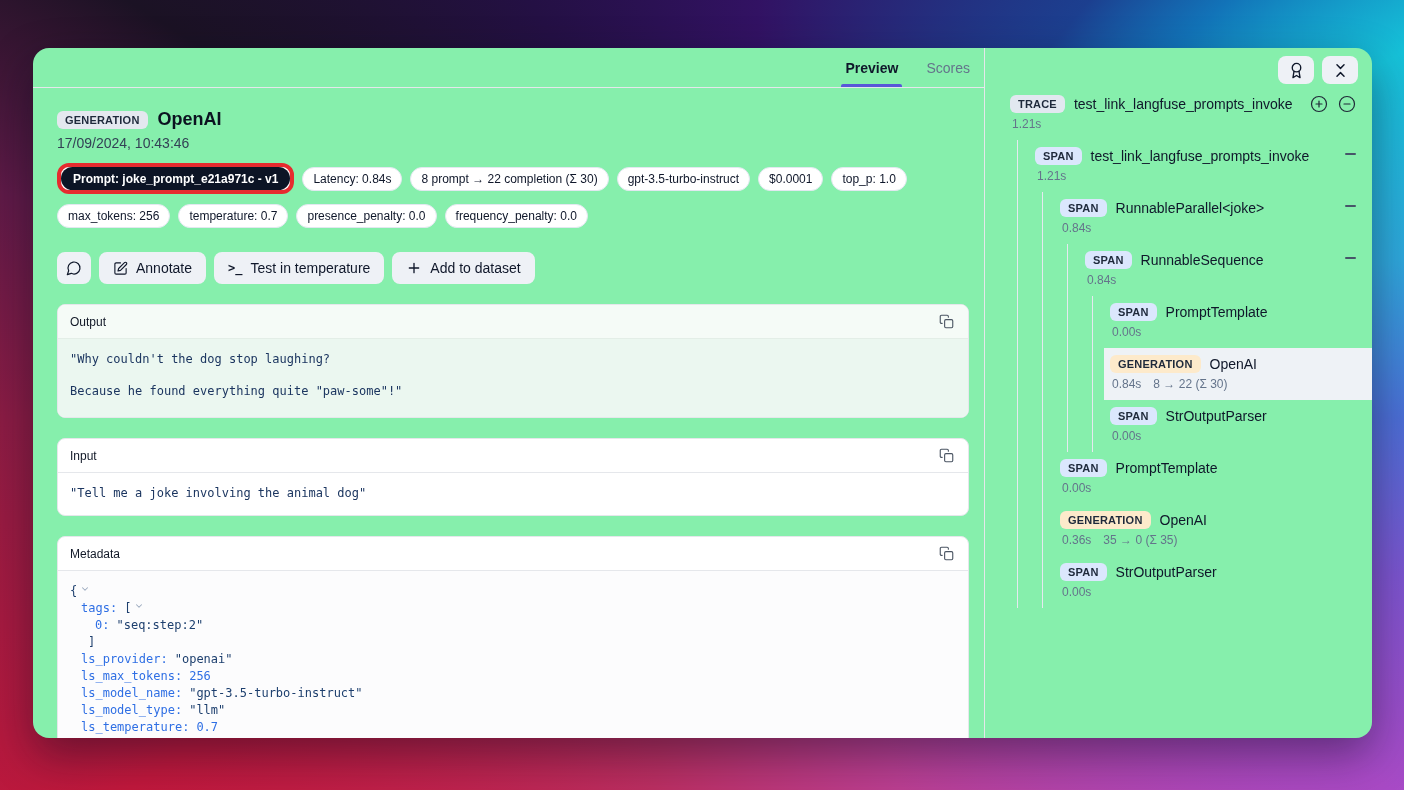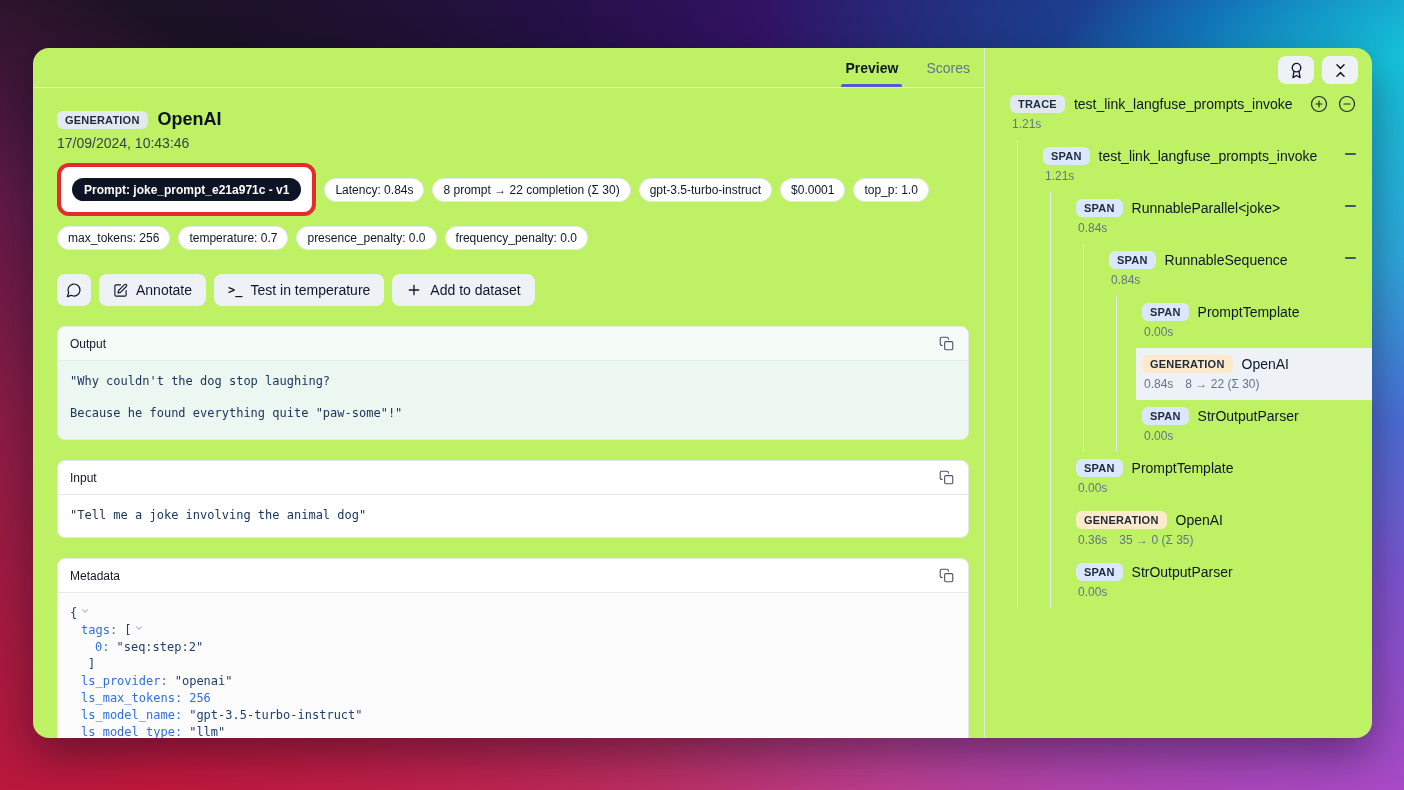--- a/index.html
+++ b/index.html
@@ -10,21 +10,21 @@
       conic-gradient(from 0deg at 54% 50%,
         #321263 0deg, #1c3f8f 40deg, #1273b8 50deg, #16c2d9 62deg,
         #2fa8dc 78deg, #4c6fd6 92deg, #7d55cf 106deg, #a94ac6 122deg,
         #bc3f92 160deg, #bc2f62 195deg, #c2183c 238deg, #8c1c44 268deg,
         #5f1a47 285deg, #1b1224 302deg, #241044 330deg, #321263 360deg);
     position: relative;
   }
 
   .card {
     position:absolute; left:33px; top:48px; width:1339px; height:690px;
-    background:#bef264; border-radius:16px;
+    background:#86efac; border-radius:16px;
     box-shadow: 0 18px 45px rgba(10,10,30,.45);
   }
 
   
   .main {
     position:absolute; left:0; top:0; width:952px; height:100%;
     border-right:1px solid #e5e7eb; border-radius:16px 0 0 16px; overflow:hidden;
   }
   .tabbar {
     height:40px; border-bottom:1px solid #e5e7eb;
@@ -45,21 +45,21 @@
   .page-title { font-size:18px; font-weight:700; color:#0b1220; }
   .timestamp { margin-top:5px; font-size:14px; color:#334155; }
 
   .pills-row { display:flex; align-items:center; gap:8px; margin-top:12px; }
   .pill {
     display:inline-flex; align-items:center; height:24px; padding:0 10px;
     border:1px solid #e2e8f0; border-radius:999px; background:#fff;
     font-size:12px; font-weight:400; color:#0f172a; white-space:nowrap;text-align:center;
   }
   .prompt-highlight {
-    display:inline-flex; border:4px solid #e62b2f; border-radius:12px; padding:11px; background:#fff;
+    display:inline-flex; border:4px solid #e62b2f; border-radius:12px; padding:0; background:#fff;
   }
   .prompt-pill {
     display:inline-flex; align-items:center; height:23px; padding:0 12px;
     background:#0c1425; color:#ffffff; border-radius:999px;
     font-size:12px; font-weight:700; white-space:nowrap; cursor:pointer;
   }
 
   .actions-row { display:flex; align-items:center; gap:8px; margin-top:24px; }
   .action-btn {
     display:inline-flex; align-items:center; gap:8px; height:32px; padding:0 14px;
@@ -99,21 +99,21 @@
   .sidebar-actions { display:flex; justify-content:flex-end; gap:8px; margin:0 -2px 4px 0; }
   .sb-btn {
     width:36px; height:28px; background:#eef1f6; border:none; border-radius:8px;
     display:flex; align-items:center; justify-content:center; cursor:pointer; color:#0f172a;
   }
 
   .node-row { position:relative; padding:5px 0 9px; cursor:pointer; }
   .row-line1 { display:flex; align-items:center; height:22px; }
   .row-name { margin-left:9px; font-size:14px; color:#0f172a; white-space:nowrap; }
   .row-line2 { margin-top:2px; font-size:12px; color:#64748b; padding-left:2px; display:flex; gap:12px; }
-  .tree-children { margin-left:7px; border-left:1px solid #e5e9f0; padding-left:25px; }
+  .tree-children { margin-left:7px; border-left:1px solid #e5e9f0; padding-left:17px; }
   .collapse-dash { position:absolute; right:0; top:13px; width:11px; height:2px; background:#475569; border-radius:1px; cursor:pointer; }
   .node-row.selected { background:#eef2f6; margin-right:-16px; padding-right:16px; margin-left:-6px; padding-left:6px; }
   .trace-icons { margin-left:auto; display:flex; gap:10px; align-items:center; color:#1f2937; }
   .trace-icons svg { cursor:pointer; }
 </style>
 </head>
 <body>
 
 <div class="card">
 

